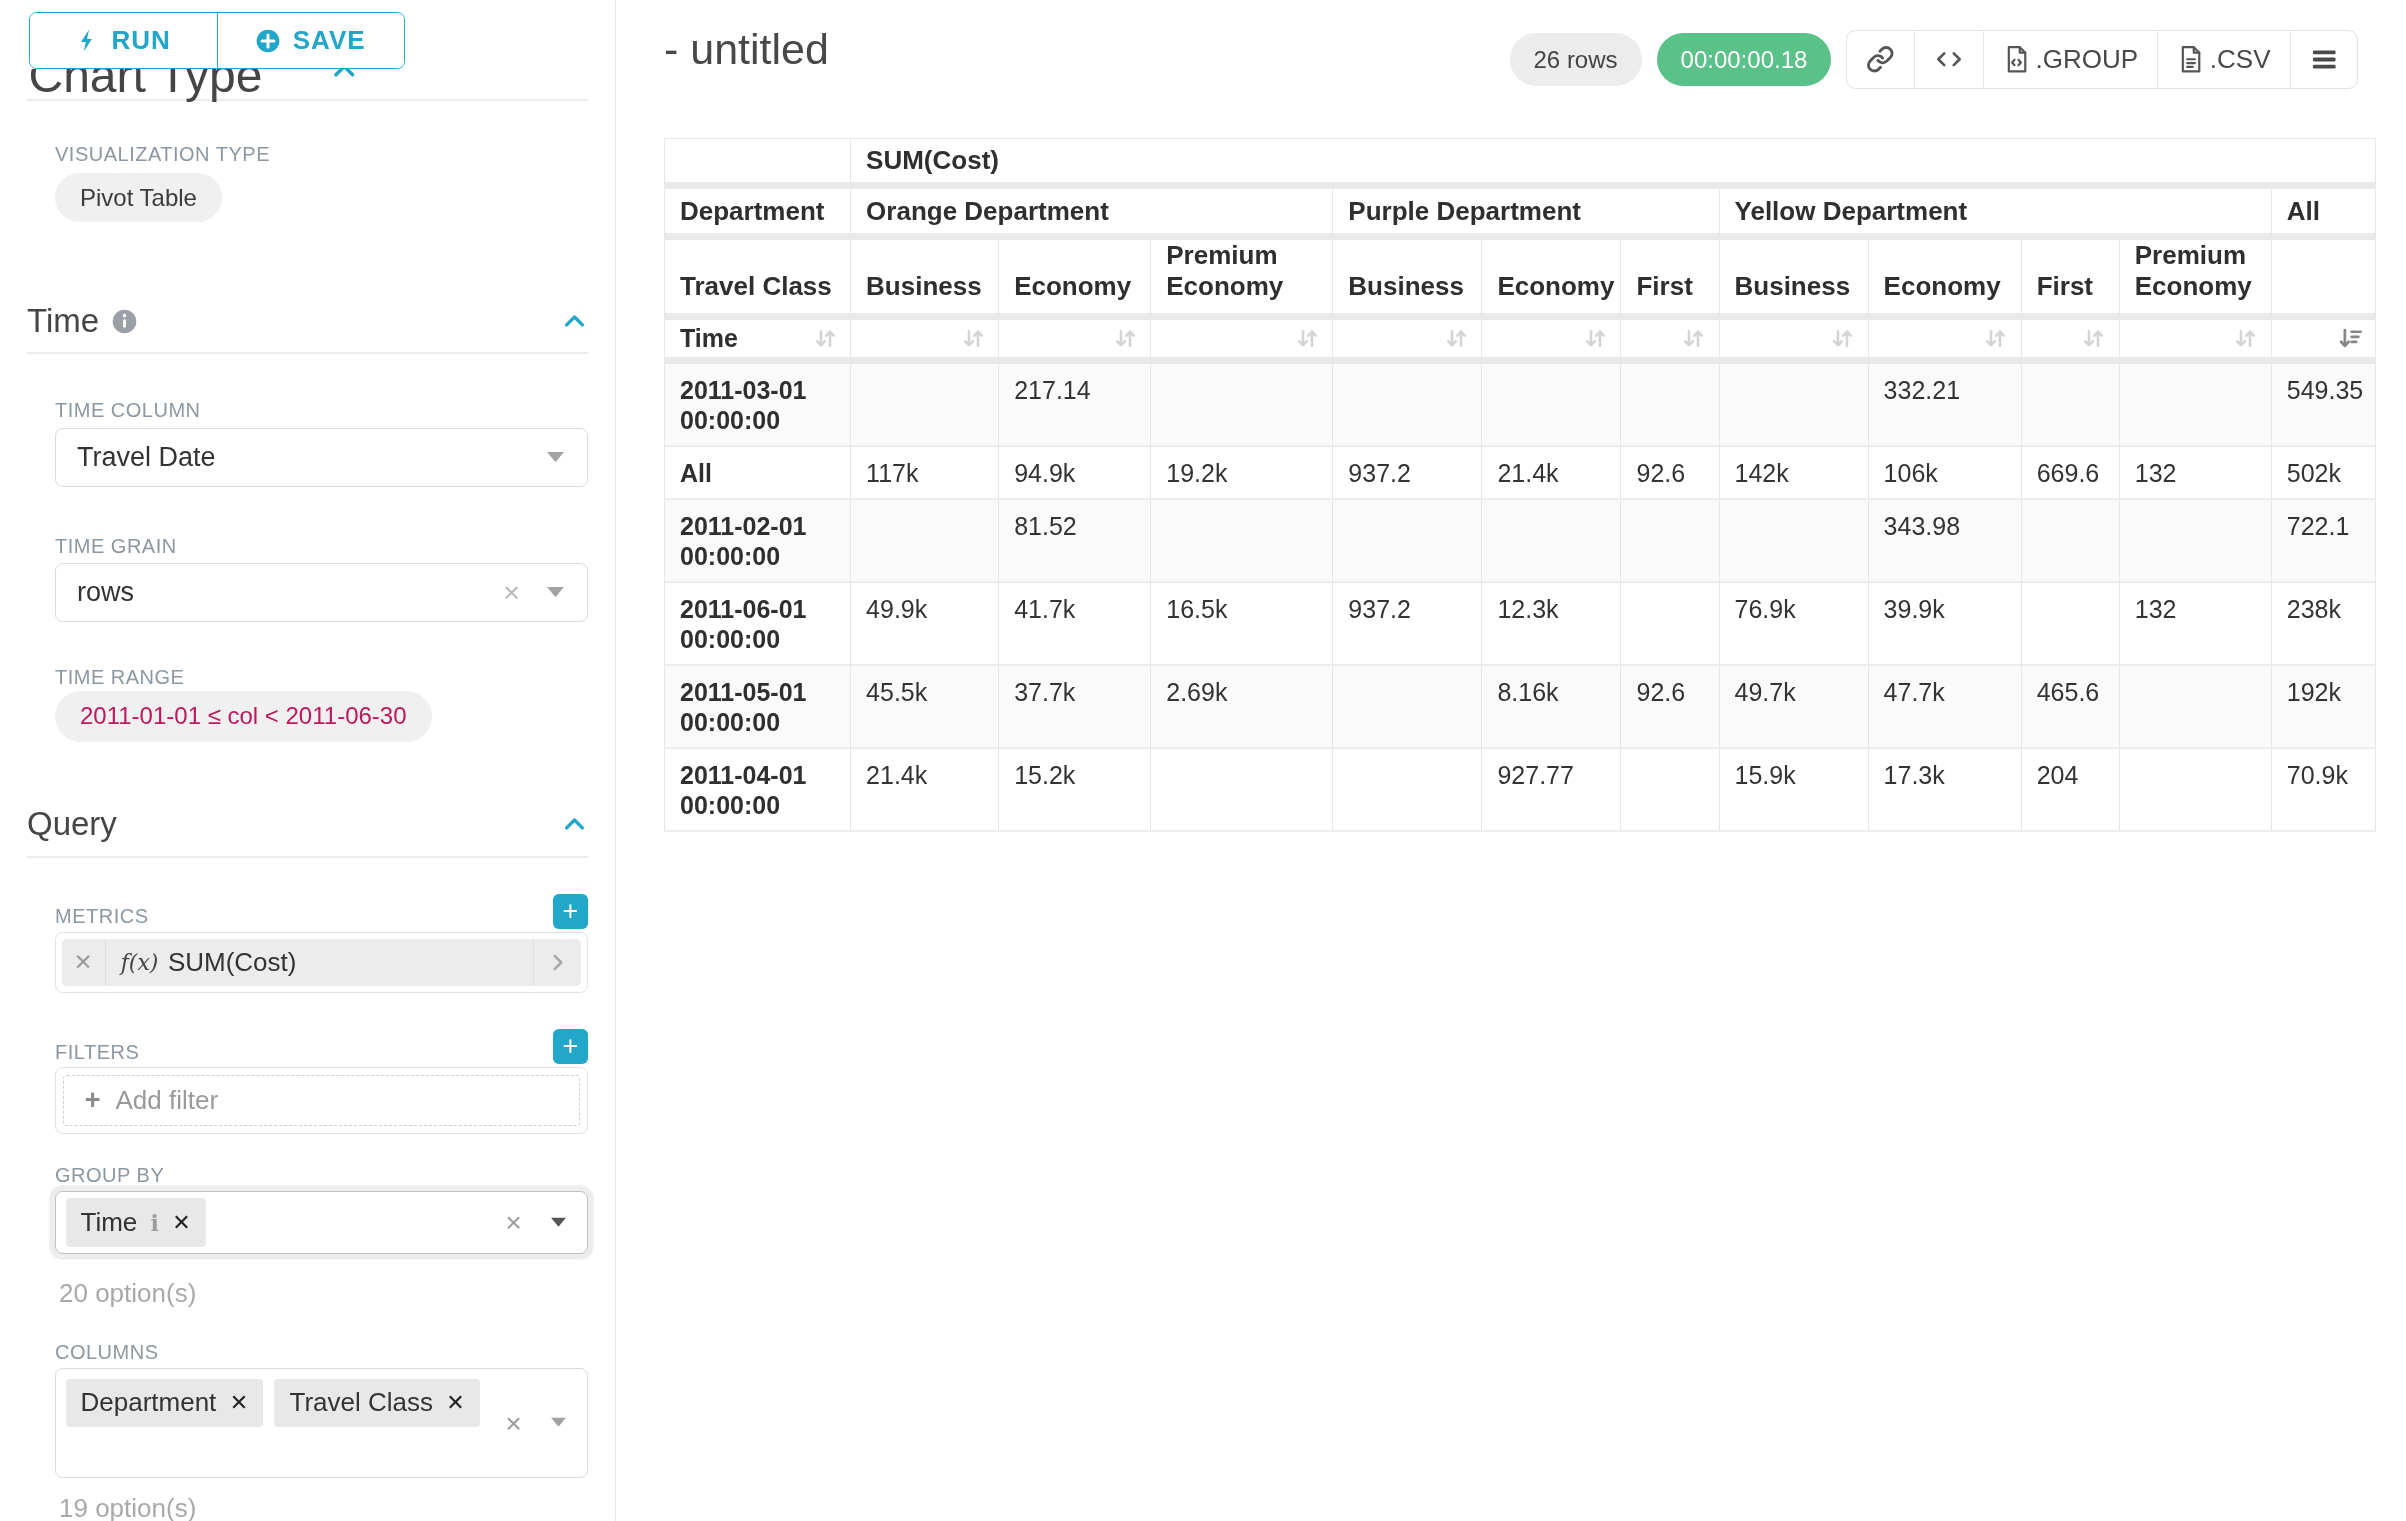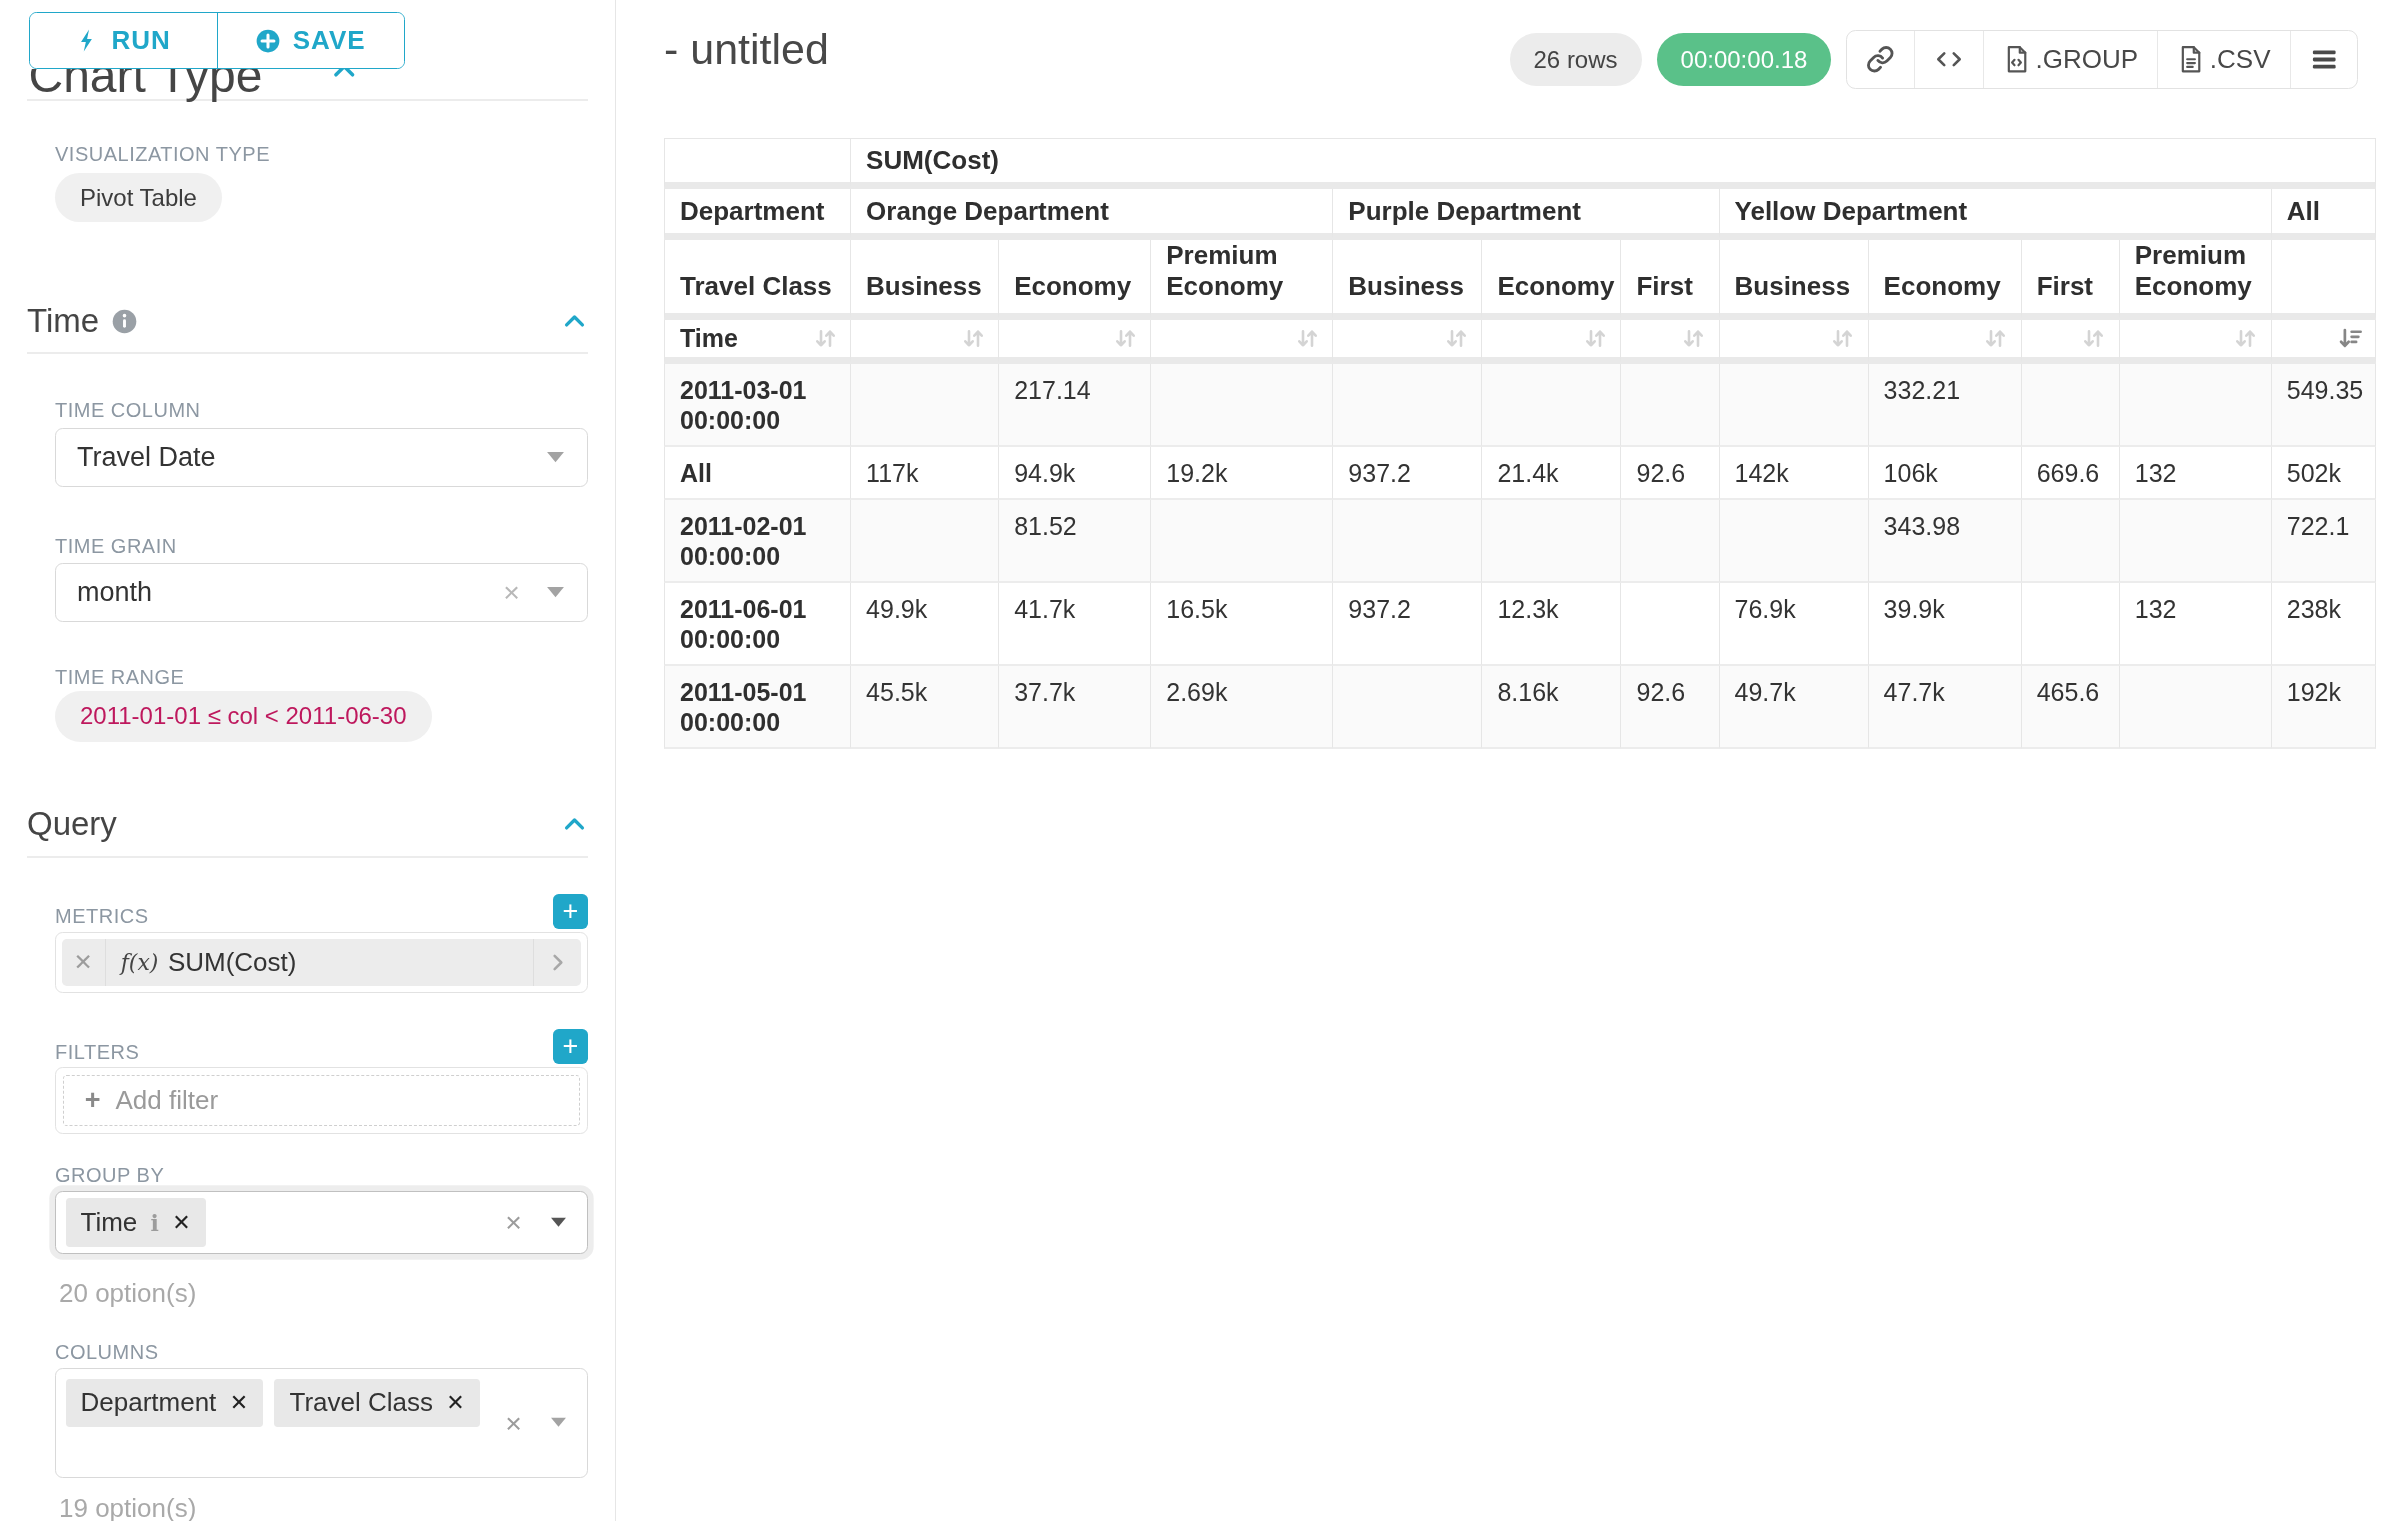--- a/index.html
+++ b/index.html
@@ -136,21 +136,21 @@
     <span class="val">Travel Date</span>
     <span>
         <svg width="21" height="15" viewBox="0 0 22 16">
           <path d="M2 2l9 11 9-11z" fill="#a3a3a3"></path>
         </svg>
       </span>
   </div>
 
   <div class="field-label" style="top:535px">TIME GRAIN</div>
   <div class="selectbox" style="top:563px">
-    <span class="val">month</span>
+    <span class="val">rows</span>
     <span class="clear-x">×</span>
     <span>
         <svg width="21" height="15" viewBox="0 0 22 16">
           <path d="M2 2l9 11 9-11z" fill="#a3a3a3"></path>
         </svg>
       </span>
   </div>
 
   <div class="field-label" style="top:666px">TIME RANGE</div>
   <span class="range-pill">2011-01-01 ≤ col &lt; 2011-06-30</span>
@@ -528,17 +528,31 @@
             <td>2.69k</td>
             <td></td>
             <td>8.16k</td>
             <td>92.6</td>
             <td>49.7k</td>
             <td>47.7k</td>
             <td>465.6</td>
             <td></td>
             <td>192k</td>
           </tr>
+          <tr>
+            <th>2011-04-01 00:00:00</th>
+            <td>21.4k</td>
+            <td>15.2k</td>
+            <td></td>
+            <td></td>
+            <td>927.77</td>
+            <td></td>
+            <td>15.9k</td>
+            <td>17.3k</td>
+            <td>204</td>
+            <td></td>
+            <td>70.9k</td>
+          </tr>
         </tbody>
       </table>
   </div>
 </main>
 
 
 </body></html>

